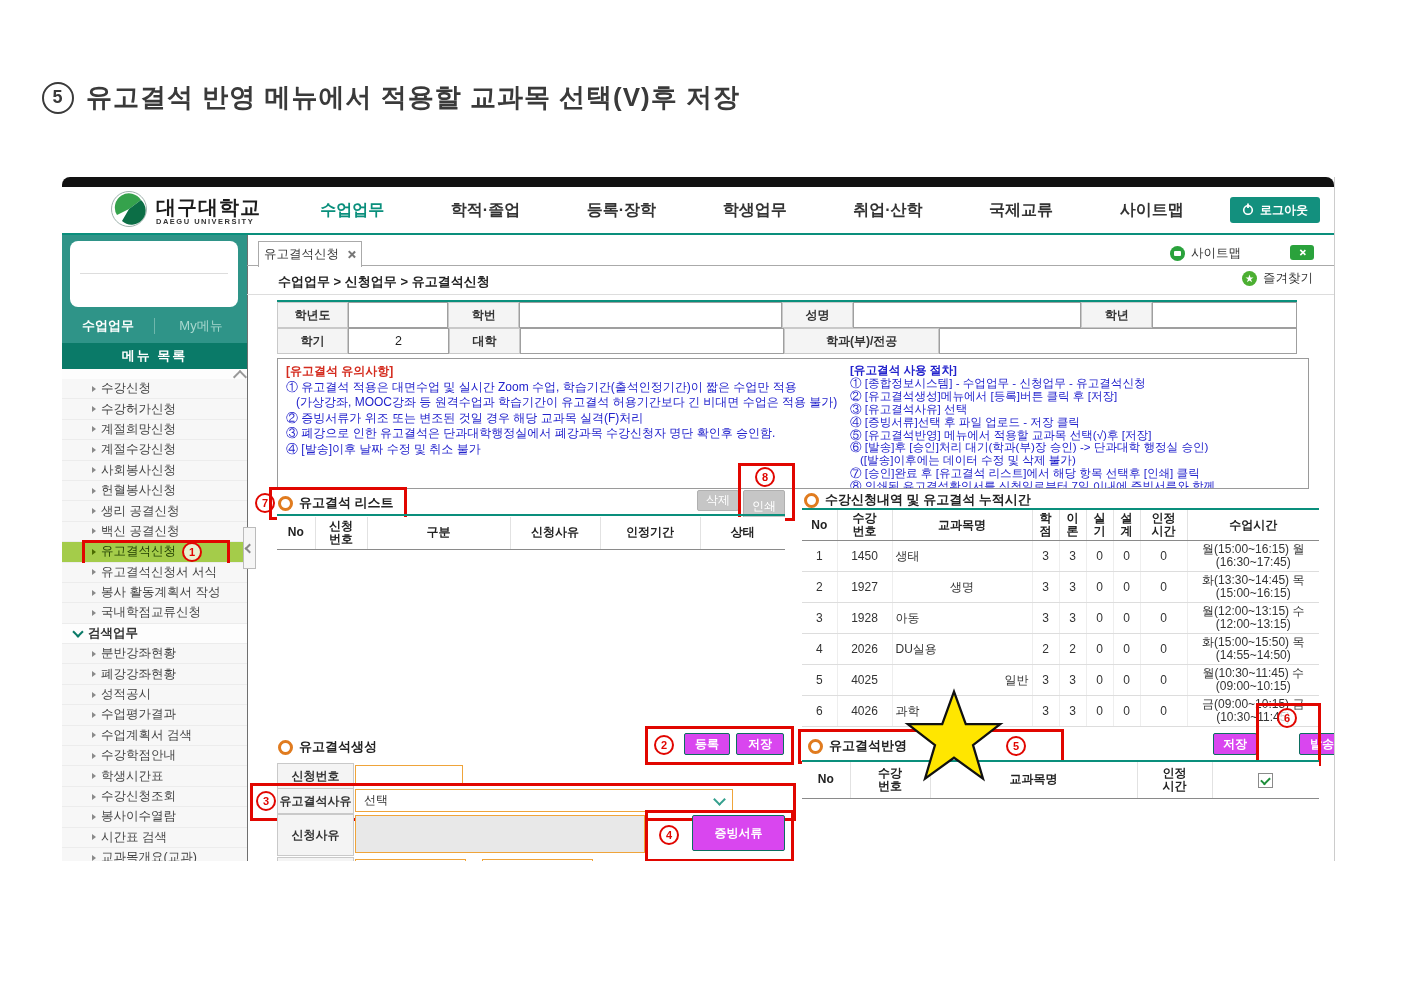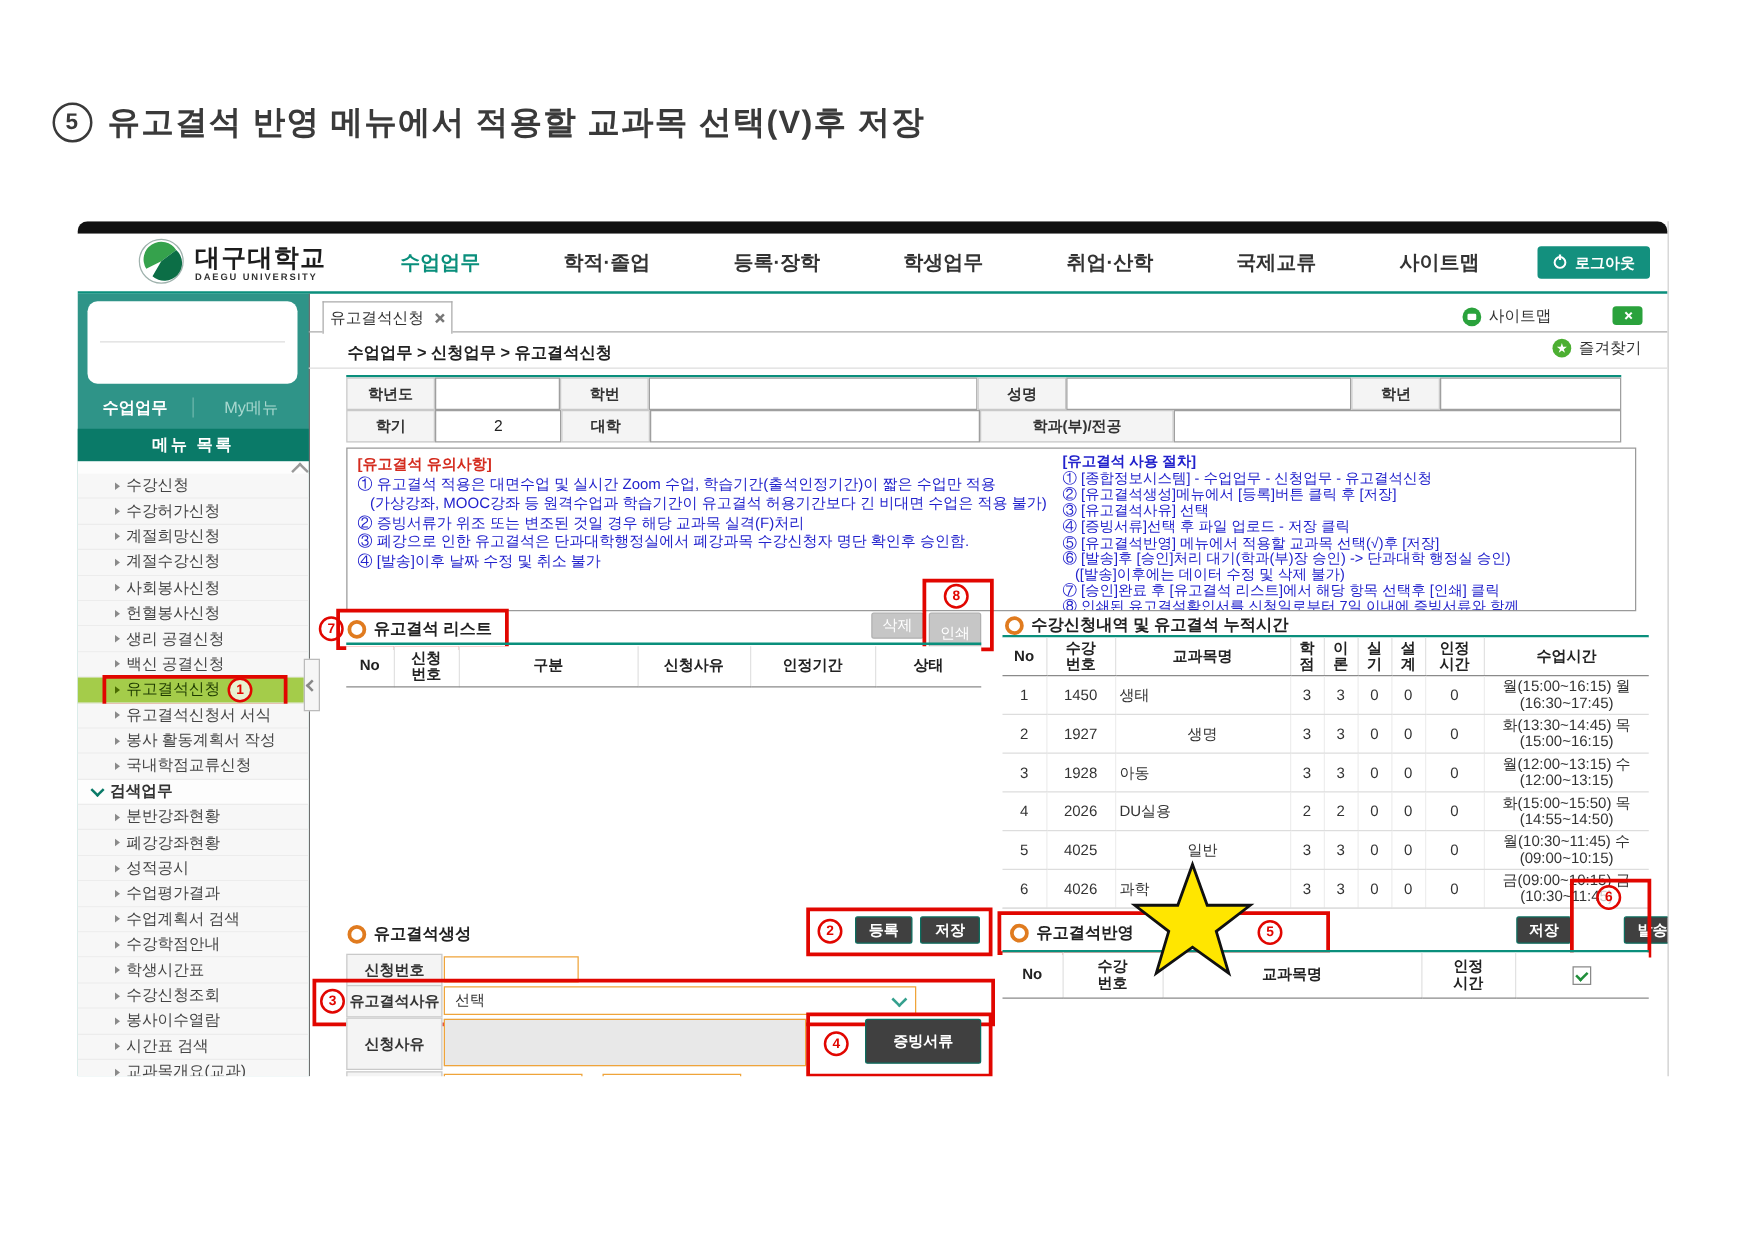--- a/index.html
+++ b/index.html
@@ -43,21 +43,21 @@
   .mi.sel{background:#a4cc4a;color:#1d3a00;}
   .tri{width:0;height:0;border-left:4px solid #8a8a8a;border-top:3px solid transparent;border-bottom:3px solid transparent;margin-right:5px;}
   .chev-d{width:6px;height:6px;border-right:2px solid #0a7a68;border-bottom:2px solid #0a7a68;transform:rotate(45deg);margin-right:6px;margin-top:-3px;}
   .scroll-up{position:absolute;right:2px;top:3px;width:8px;height:8px;border-left:2px solid #999;border-top:2px solid #999;transform:rotate(45deg);}
   .collapse{position:absolute;left:181px;top:350px;width:11px;height:40px;background:#f6f6f6;border:1px solid #bbb;
             display:flex;align-items:center;justify-content:center;z-index:5;}
   .collapse i{width:5px;height:5px;border-left:2px solid #888;border-bottom:2px solid #888;transform:rotate(45deg);display:block;}
   
   .sec-title{display:flex;align-items:center;gap:6px;font-size:13px;font-weight:bold;color:#222;}
   .bullet{width:9px;height:9px;border-radius:50%;background:#fff;border:3px solid #e07b1f;display:inline-block;}
-  .btn-teal{background:#404040;color:#fff;font-size:12px;font-weight:bold;border:1px solid #0c6e5f;border-radius:2px;
+  .btn-teal{background:#d946ef;color:#fff;font-size:12px;font-weight:bold;border:1px solid #0c6e5f;border-radius:2px;
             display:flex;align-items:center;justify-content:center;}
   .btn-gray{background:#c6c6c6;color:#fff;font-size:12px;border:1px solid #b0b0b0;border-radius:2px;
             display:flex;align-items:center;justify-content:center;}
   .tline{position:absolute;height:2px;background:#0a8f7c;}
   table.grid{border-collapse:collapse;table-layout:fixed;}
   table.grid th{font-size:12px;font-weight:bold;color:#222;border-bottom:1px solid #8a8a8a;border-right:1px solid #e2e2e2;
                 text-align:center;vertical-align:middle;padding:2px 1px;background:#fff;}
   table.grid th:last-child{border-right:none;}
   table.grid td{font-size:12px;color:#333;border-bottom:1px solid #ddd;border-right:1px solid #eee;text-align:center;
                 vertical-align:middle;padding:2px 3px;}
@@ -431,21 +431,21 @@
       <td>2</td>
           <td>2</td>
       <td>0</td>
           <td>0</td>
       <td>0</td>
           <td class="timecell">화(15:00~15:50) 목(14:55~14:50)</td>
     </tr>
     <tr style="height:24.5px;">
       <td>5</td>
           <td>4025</td>
-      <td style="text-align:center;">일반</td>
+      <td style="text-align:right;">일반</td>
       <td>3</td>
           <td>3</td>
       <td>0</td>
           <td>0</td>
       <td>0</td>
           <td class="timecell">월(10:30~11:45) 수(09:00~10:15)</td>
     </tr>
     <tr style="height:24.5px;">
       <td>6</td>
           <td>4026</td>

